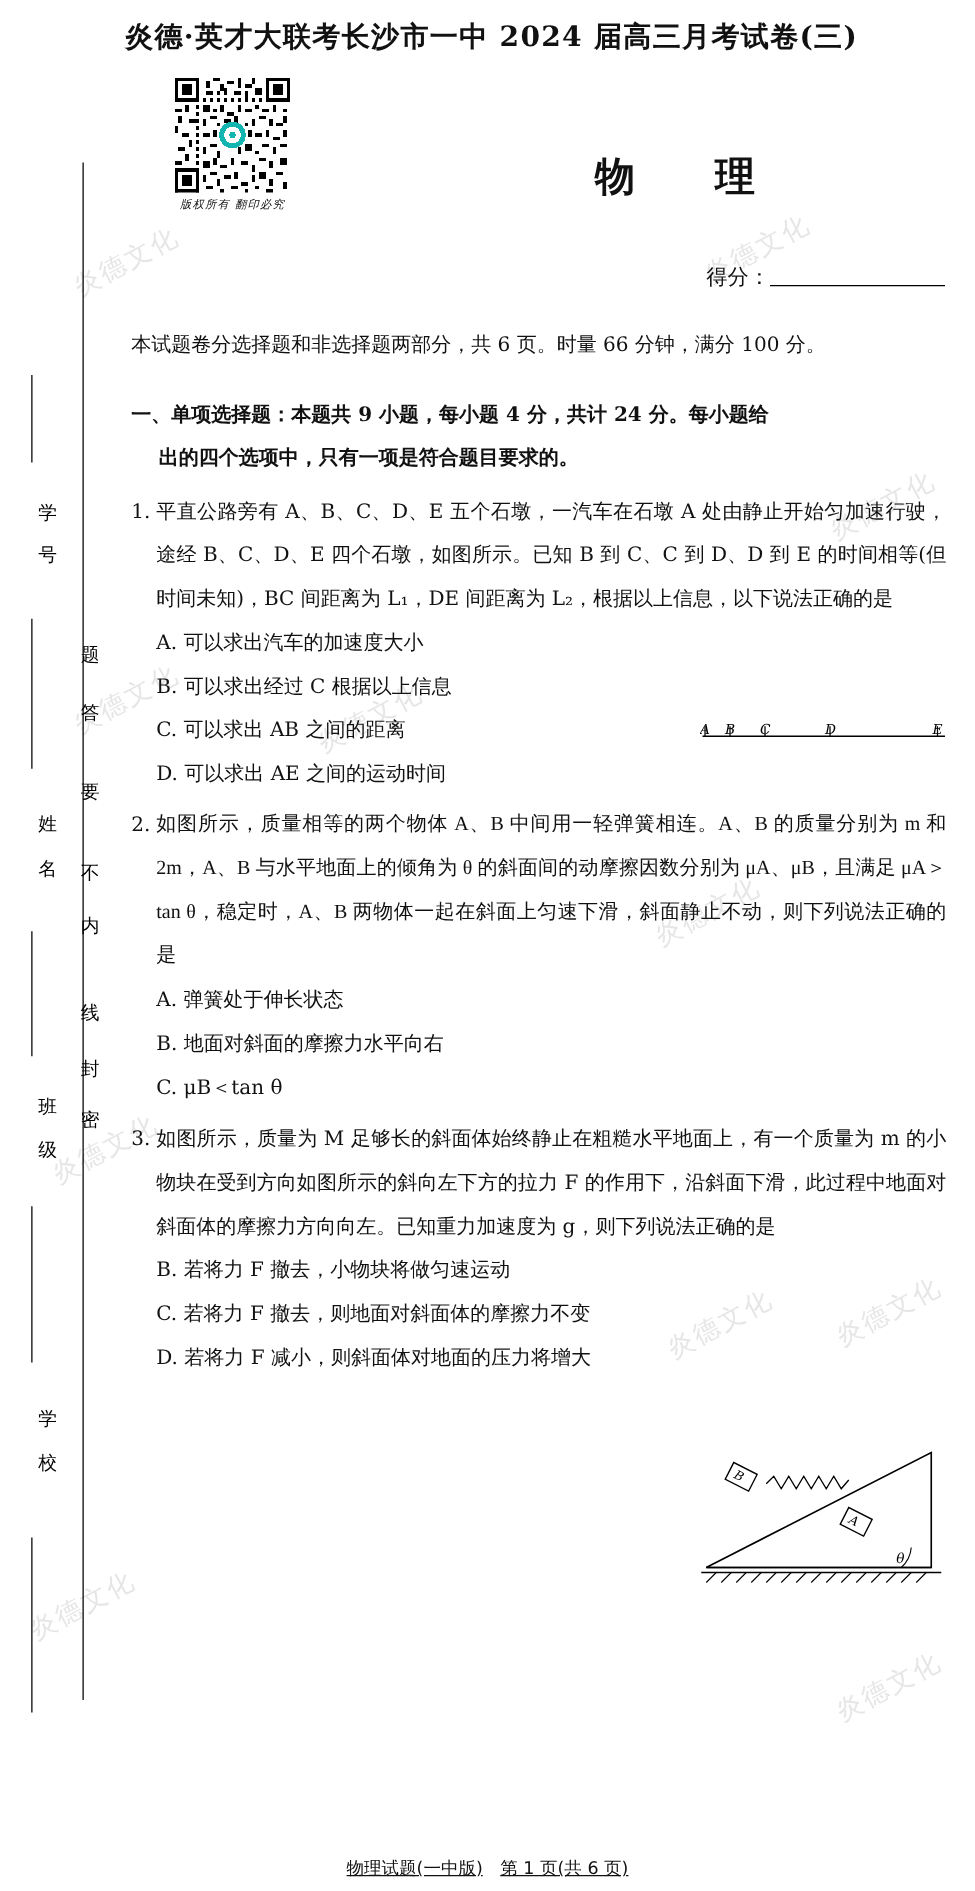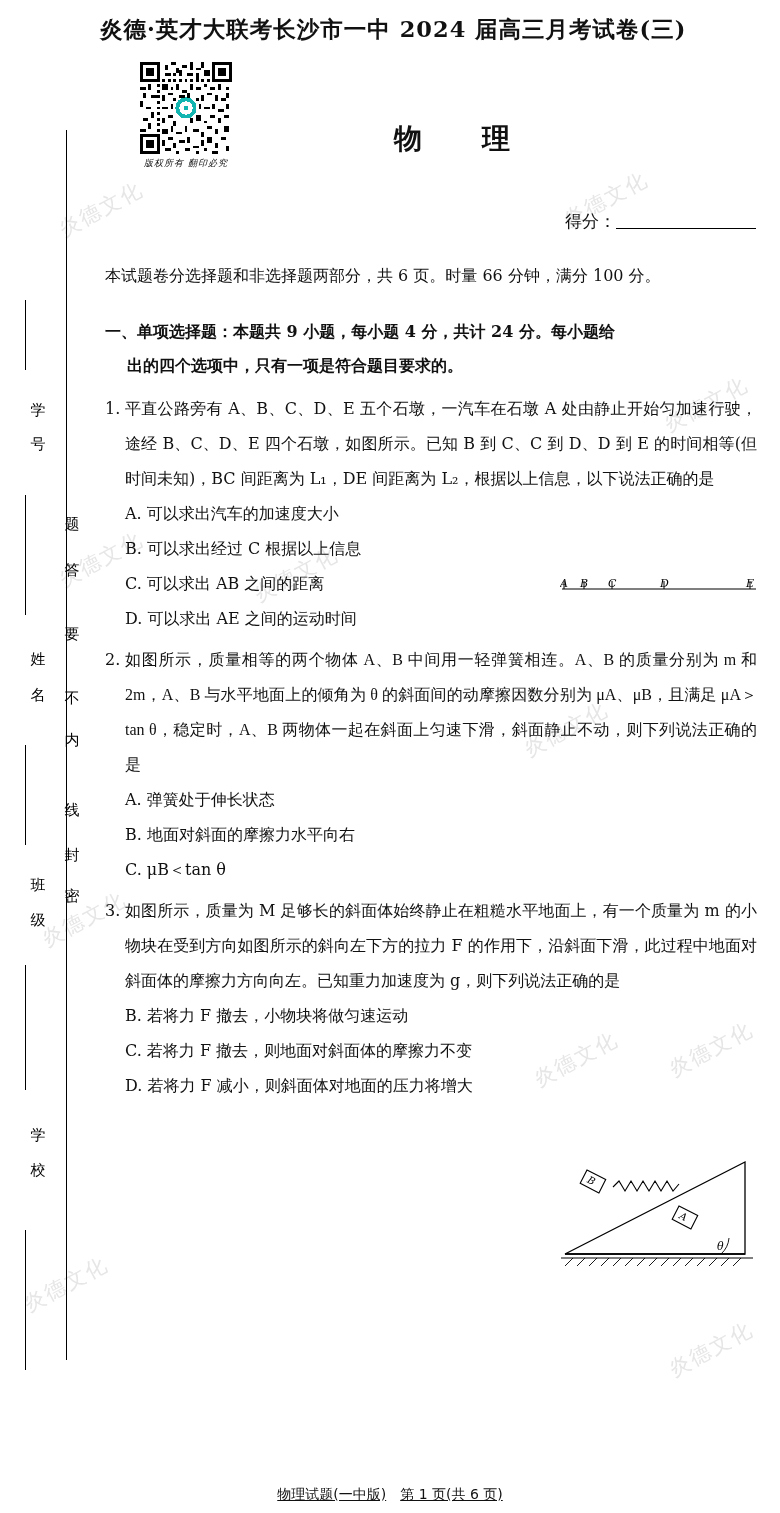--- a/index.html
+++ b/index.html
@@ -52,21 +52,21 @@
   .qr-wrap{position:absolute;left:140px;top:62px;width:92px;}
   .qr{width:92px;height:92px;display:block;}
   .qr-cap{
     font-size:9px;text-align:center;margin-top:3px;
     font-family:"DejaVu Sans","Liberation Sans",sans-serif;
     letter-spacing:1px;
     font-style:italic;
   }
   .subject{
     position:absolute;left:300px;top:120px;width:320px;
-    text-align:center;font-size:28px;font-weight:bold;letter-spacing:16px;
+    text-align:right;font-size:32px;font-weight:bold;letter-spacing:16px;
   }
   .score{
     position:absolute;right:24px;top:210px;
     font-size:17px;
   }
   .score .ln{display:inline-block;width:140px;border-bottom:1px solid #000;height:15px;vertical-align:-2px;}
 
   
   .body{
     position:absolute;left:105px;top:258px;width:652px;

